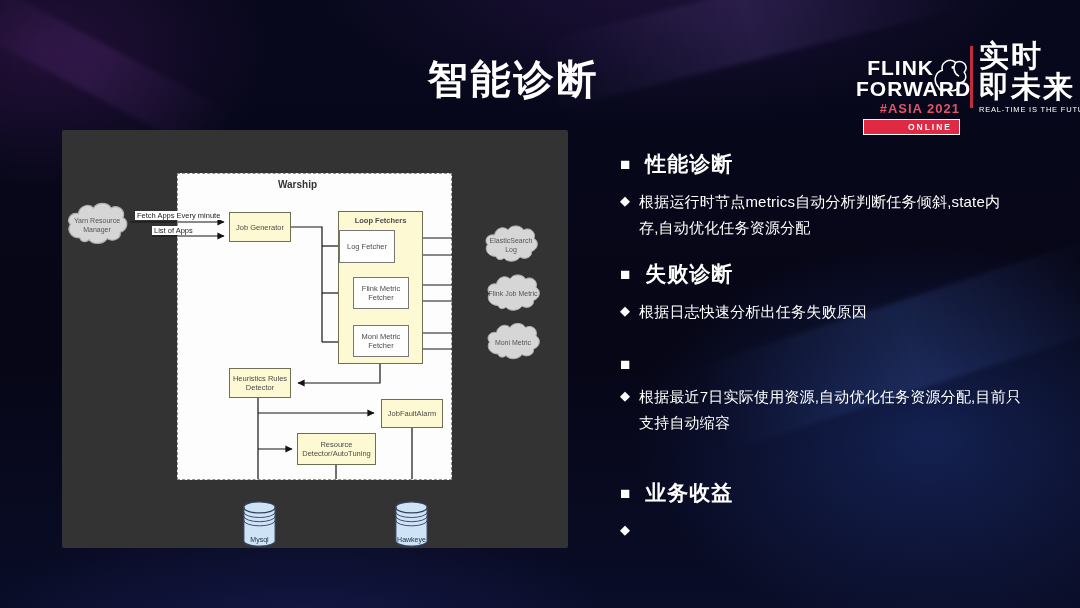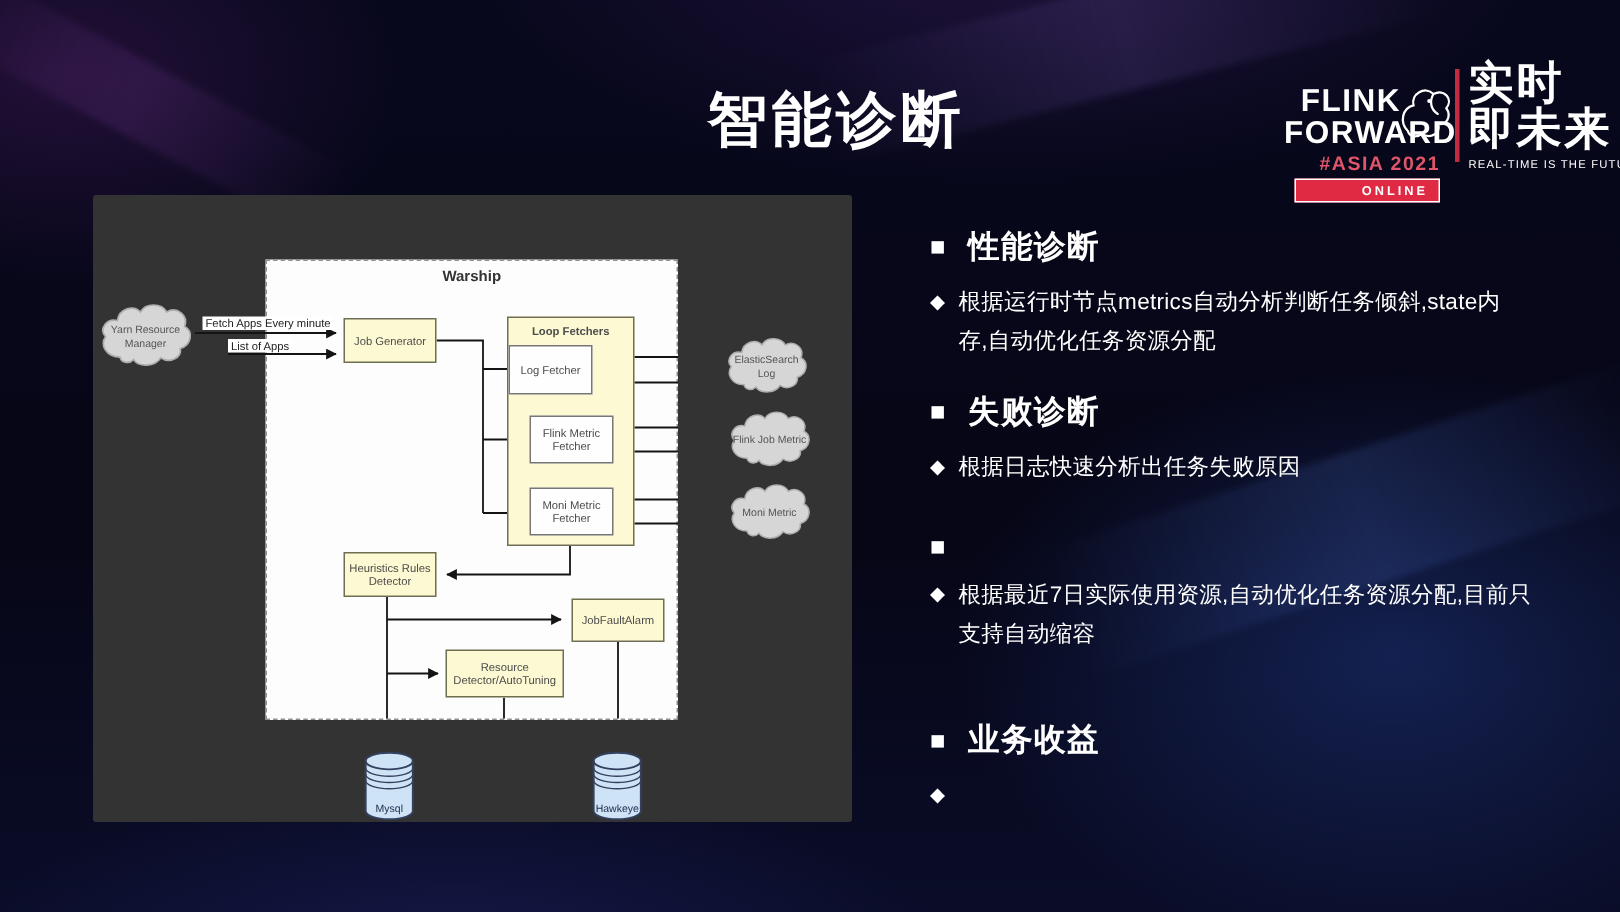--- a/index.html
+++ b/index.html
@@ -13,41 +13,41 @@
       linear-gradient(180deg,#07081c 0%,#060616 58%,#0a0d28 100%);}
   .streak{position:absolute;pointer-events:none;filter:blur(2px);}
   .streak1{left:540px;top:-10px;width:420px;height:70px;transform:rotate(-14deg);
     background:linear-gradient(90deg,transparent,rgba(150,120,220,.14),transparent);}
   .streak2{left:700px;top:300px;width:420px;height:90px;transform:rotate(-18deg);
     background:linear-gradient(90deg,transparent,rgba(90,130,230,.16),transparent);}
   .streak3{left:-60px;top:40px;width:300px;height:50px;transform:rotate(28deg);
     background:linear-gradient(90deg,transparent,rgba(160,80,200,.14),transparent);}
 
   .title{position:absolute;left:0;top:52px;width:1027px;text-align:center;
-    color:#fff;font-size:40px;font-weight:bold;letter-spacing:3px;margin-left:44px;}
+    color:#fff;font-size:40px;font-weight:bold;letter-spacing:3px;}
 
   
   .logo{position:absolute;left:856px;top:30px;display:flex;align-items:flex-start;color:#fff;}
   .logo-col1{width:104px;text-align:right;position:relative;margin-top:28px;}
   .logo-brand1{font-size:21px;font-weight:bold;letter-spacing:1px;line-height:20px;margin-right:26px;}
   .logo-brand2{font-size:21px;font-weight:bold;letter-spacing:1px;line-height:21px;}
   .logo-event{font-size:13px;font-weight:bold;letter-spacing:1px;margin-top:2px;}
   .logo-badge{display:inline-block;margin-top:3px;font-size:8.5px;font-weight:bold;letter-spacing:2px;
     padding:2px 7px;border:1px solid #fff;color:#fff;}
   .squirrel{position:absolute;right:-8px;top:-4px;}
   .logo-divider{width:3px;height:62px;margin:16px 6px 0 10px;}
   .logo-col2{padding-top:10px;}
   .logo-tag1,.logo-tag2{font-size:30px;font-weight:bold;line-height:31px;letter-spacing:2px;}
   .logo-sub{font-size:7.5px;letter-spacing:.8px;margin-top:3px;white-space:nowrap;}
 
   
   .panel{position:absolute;left:62px;top:130px;width:506px;height:418px;background:#333;border-radius:2px;}
   .whitearea{position:absolute;left:177px;top:173px;width:275px;height:307px;background:#fdfdfd;
     border:1px dashed #8f8f8f;box-sizing:border-box;}
-  .warship-title{position:absolute;left:177px;top:179px;width:275px;text-align:center;
+  .warship-title{position:absolute;left:160px;top:179px;width:275px;text-align:center;
     font-size:10px;font-weight:bold;color:#333;}
   .dsvg{position:absolute;left:0;top:0;}
   .dbox{position:absolute;box-sizing:border-box;border:1px solid #6e6e52;background:#fdf9d2;
     display:flex;align-items:center;justify-content:center;text-align:center;
     font-size:7.5px;color:#4c4c4c;line-height:9px;padding:1px;}
   .dbox.white{background:#fefefe;border-color:#777;}
   .dbox.container{align-items:flex-start;justify-content:center;padding-top:4px;}
   .cloud{position:absolute;}
   .cloud svg{position:absolute;left:0;top:0;}
   .cloud-label{position:absolute;left:8%;top:22%;width:84%;height:56%;display:flex;align-items:center;

